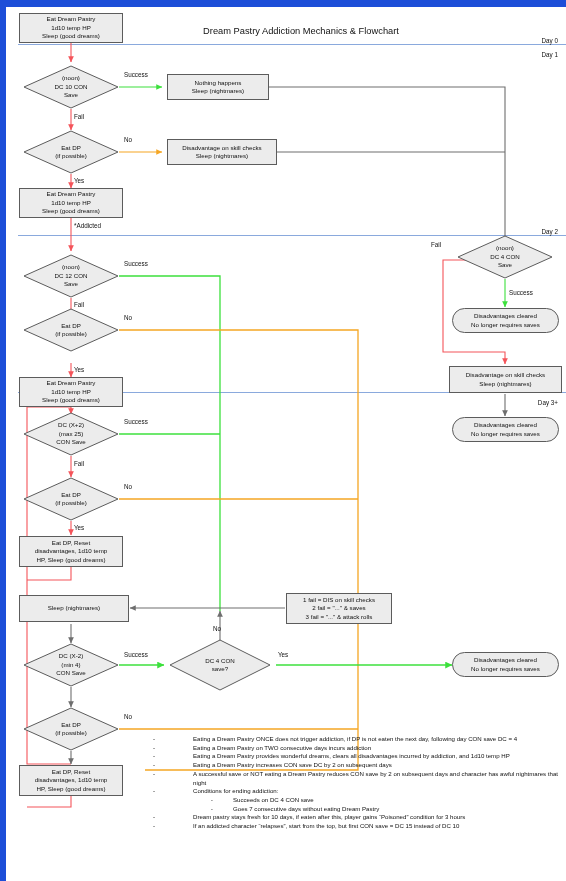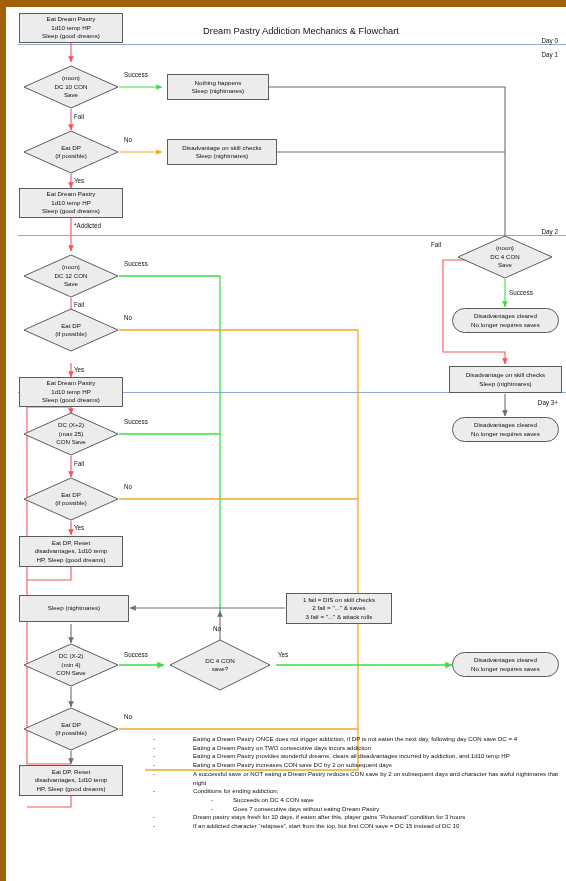--- a/index.html
+++ b/index.html
@@ -8,21 +8,21 @@
   }
   body {
     width: 566px; height: 881px;
     font-family: "Liberation Sans", sans-serif;
     overflow: hidden;
   }
   #canvas {
     position: absolute;
     left: 0; top: 0;
     width: 566px; height: 881px;
-    background: #a16207;
+    background: #1d4ed8;
   }
   
   #page {
     position: absolute;
     left: 6px; top: 7px;
     width: 560px; height: 874px;
     background: #ffffff;
     overflow: hidden;
   }
   svg#wires {

